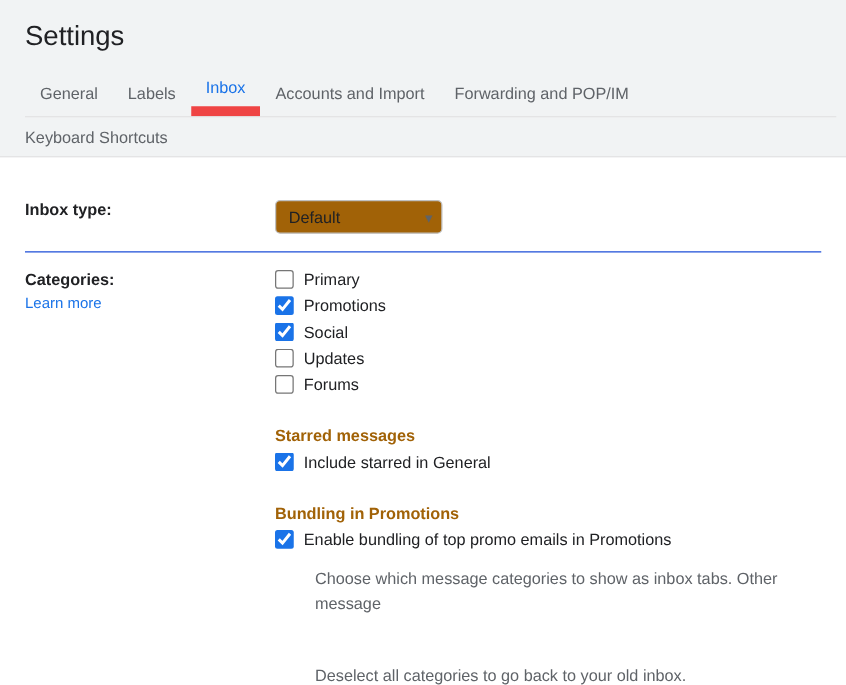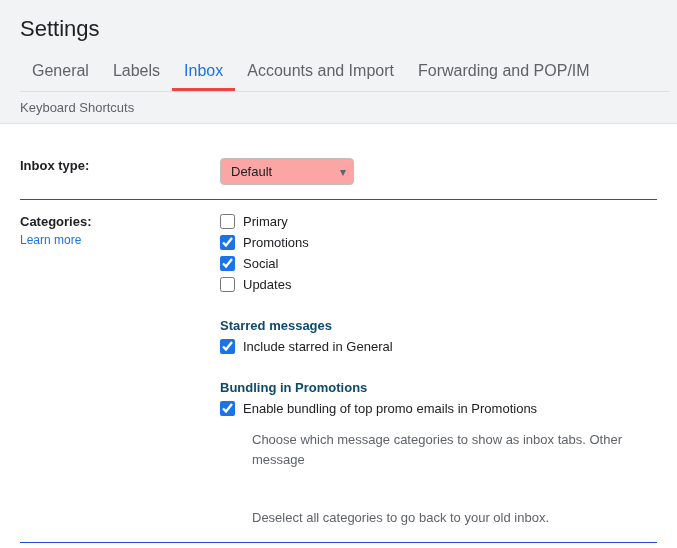--- a/index.html
+++ b/index.html
@@ -28,30 +28,30 @@
       display: flex;
       align-items: flex-end;
       border-bottom: 1px solid #e0e0e0;
       gap: 0;
       background: #f1f3f4;
       flex-wrap: nowrap;
       overflow: hidden;
     }
     .tab {
       padding: 8px 12px;
-      font-size: 16px;
+      font-size: 13px;
       color: #5f6368;
       cursor: pointer;
       border-bottom: 3px solid transparent;
       white-space: nowrap;
       text-decoration: none;
     }
     .tab.active {
       color: #1a73e8;
-      border-bottom: 3px solid #ef4444;
+      border-bottom: 8px solid #ef4444;
       font-weight: 500;
     }
     .sub-nav {
       background: #f1f3f4;
       padding: 8px 20px;
       border-bottom: 1px solid #e0e0e0;
     }
     .sub-nav-item {
       font-size: 13px;
       color: #5f6368;
@@ -90,21 +90,21 @@
       margin-top: 4px;
     }
     .setting-control {
       flex: 1;
     }
     .inbox-type-select {
       appearance: none;
       -webkit-appearance: none;
       border: 1px solid #c0c0c0;
       border-radius: 4px;
-      background: #fca5a5;
+      background: #a16207;
       padding: 5px 28px 5px 10px;
       font-size: 13px;
       color: #202124;
       cursor: pointer;
       position: relative;
     }
     .select-wrapper {
       display: inline-block;
       position: relative;
     }
@@ -127,21 +127,21 @@
     }
     .checkbox-item input[type="checkbox"] {
       width: 15px;
       height: 15px;
       accent-color: #1a73e8;
       cursor: pointer;
     }
     .section-header {
       font-size: 13px;
       font-weight: 700;
-      color: #0c4a6e;
+      color: #a16207;
       margin-top: 26px;
       margin-bottom: 6px;
     }
     .description-text {
       font-size: 13px;
       color: #5f6368;
       line-height: 1.5;
       margin-top: 14px;
       margin-left: 32px;
     }
@@ -208,20 +208,24 @@
           <div class="checkbox-item">
             <input type="checkbox" checked="" style="">
             <label>Social</label>
           </div>
 
           <div class="checkbox-item">
             <input type="checkbox" style="">
             <label>Updates</label>
           </div>
 
+          <div class="checkbox-item">
+            <input type="checkbox" style="">
+            <label>Forums</label>
+          </div>
 
           <div class="section-header">Starred messages</div>
           <div class="checkbox-item">
             <input type="checkbox" checked="" style="">
             <label>Include starred in General</label>
           </div>
 
           <div class="section-header">Bundling in Promotions</div>
           <div class="checkbox-item">
             <input type="checkbox" checked="" style="">

